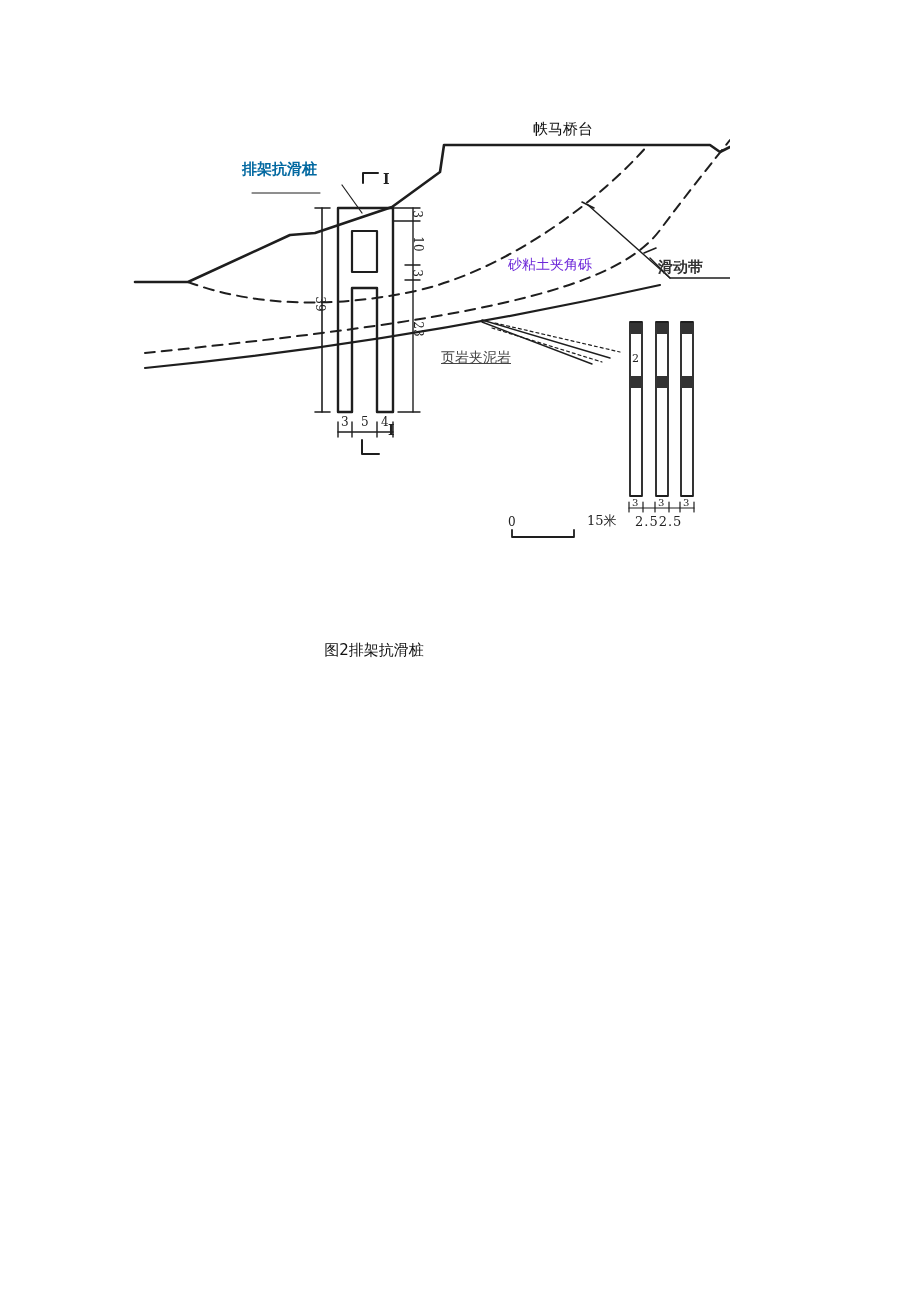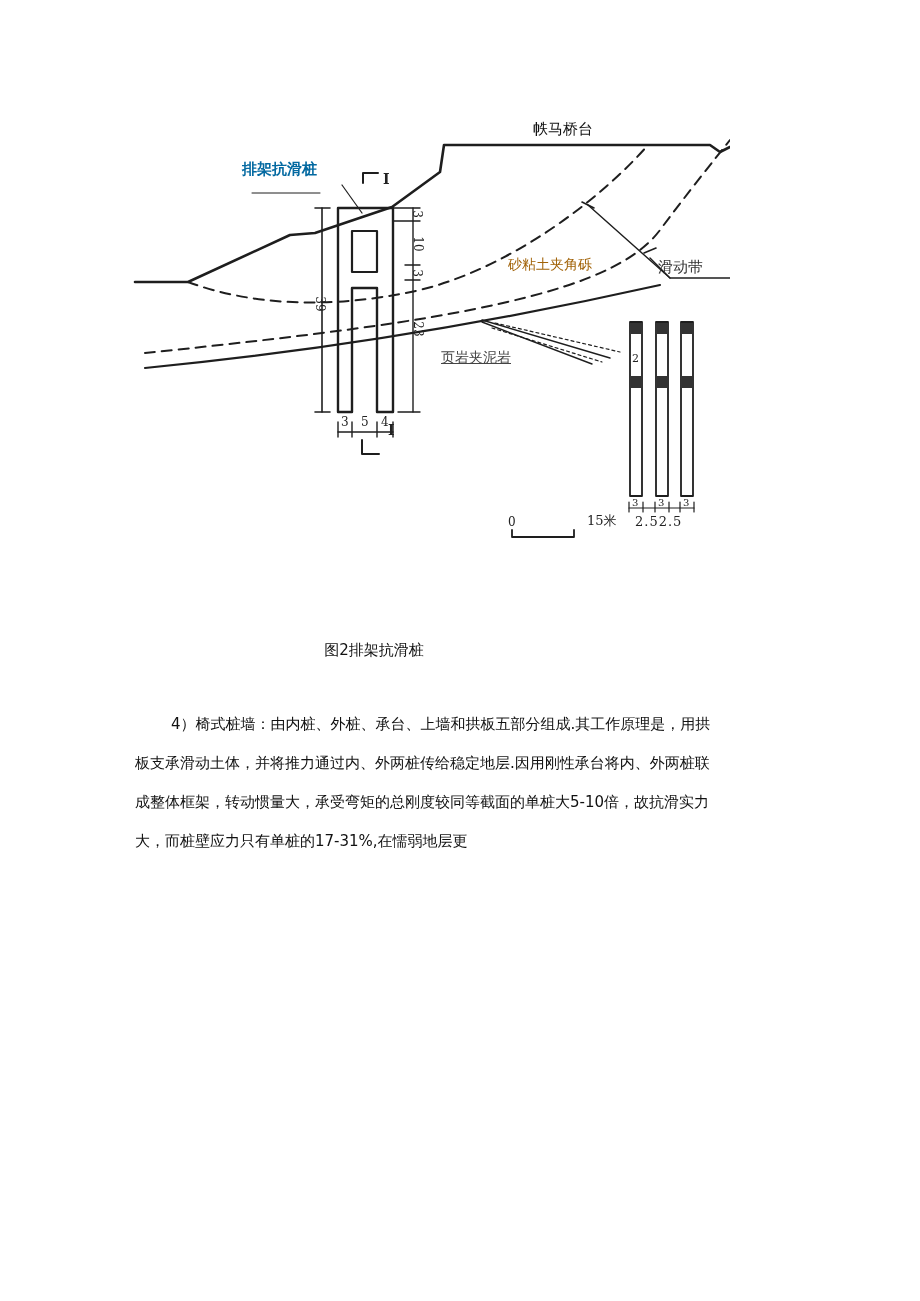--- a/index.html
+++ b/index.html
@@ -51,26 +51,26 @@
     .label-pile {
       left: 112px; top: 52px;
       font-size: 15px;
       font-weight: bold;
       letter-spacing: 0px;
       color: #0369a1;
     }
     .label-soil {
       left: 378px; top: 147px;
       font-size: 14px;
-      color: #a16207;
+      color: #6d28d9;
     }
     .label-slipzone {
       left: 528px; top: 150px;
       font-size: 15px;
-      font-weight: normal;
+      font-weight: bold;
       color: #333;
     }
     .label-shale {
       left: 311px; top: 240px;
       font-size: 14px;
       color: #444;
       text-decoration: underline;
     }
     .label-section-top {
       left: 253px; top: 62px;
@@ -208,20 +208,14 @@
     <div class="dim" style="left:528px; top:388px; font-size:10px;">3</div>
     <div class="dim" style="left:553px; top:388px; font-size:10px;">3</div>
     <div class="dim" style="left:505px; top:405px; font-size:13px; letter-spacing:1px;">2.52.5</div>
 
     <div class="dim scale-0">0</div>
     <div class="dim scale-15">15米</div>
   </div>
 
   <div class="caption">图2排架抗滑桩</div>
 
-  <div class="paragraph">
-    <span class="line first">4）椅式桩墙：由内桩、外桩、承台、上墙和拱板五部分组成.其工作原理是，用拱</span>
-    <span class="line">板支承滑动土体，并将推力通过内、外两桩传给稳定地层.因用刚性承台将内、外两桩联</span>
-    <span class="line">成整体框架，转动惯量大，承受弯矩的总刚度较同等截面的单桩大5-10倍，故抗滑实力</span>
-    <span class="line">大，而桩壁应力只有单桩的17-31%,在懦弱地层更</span>
-  </div>
 
 </div>
 
 </body></html>

